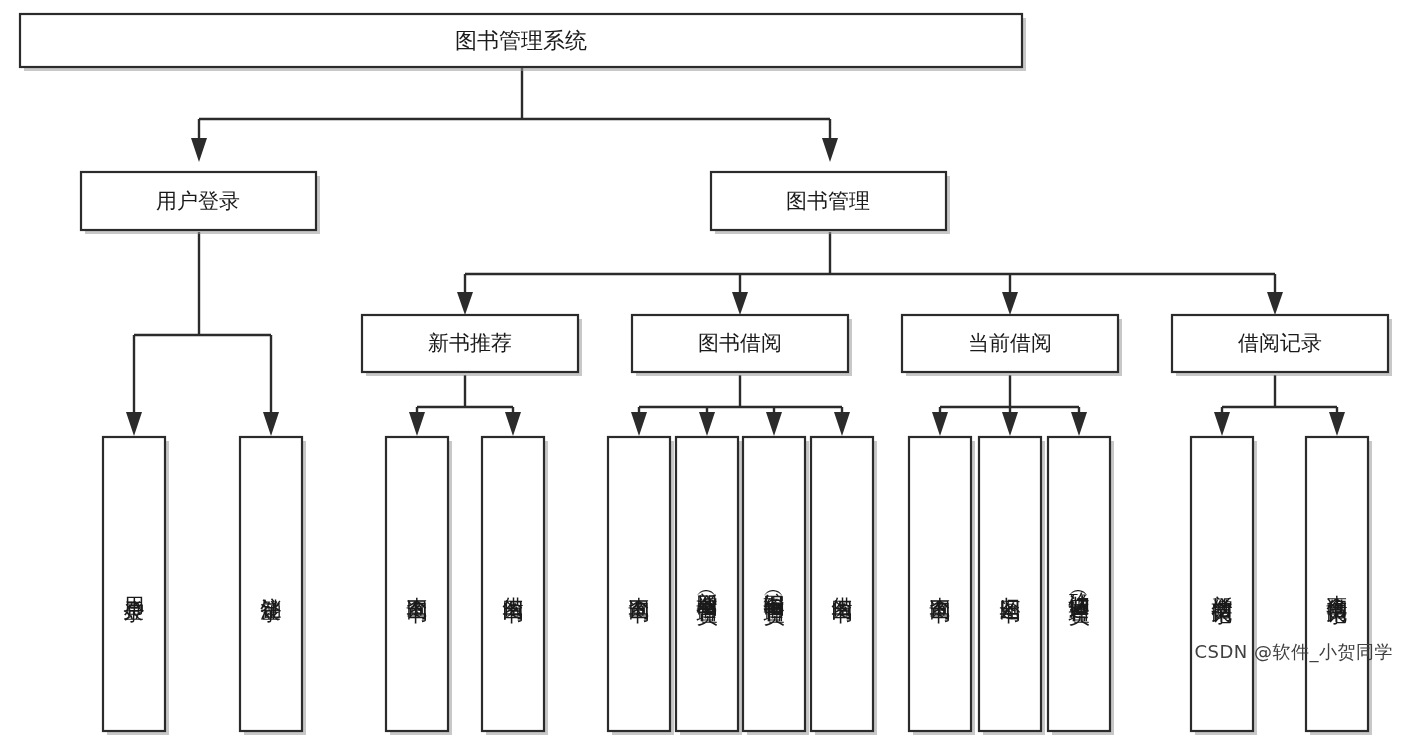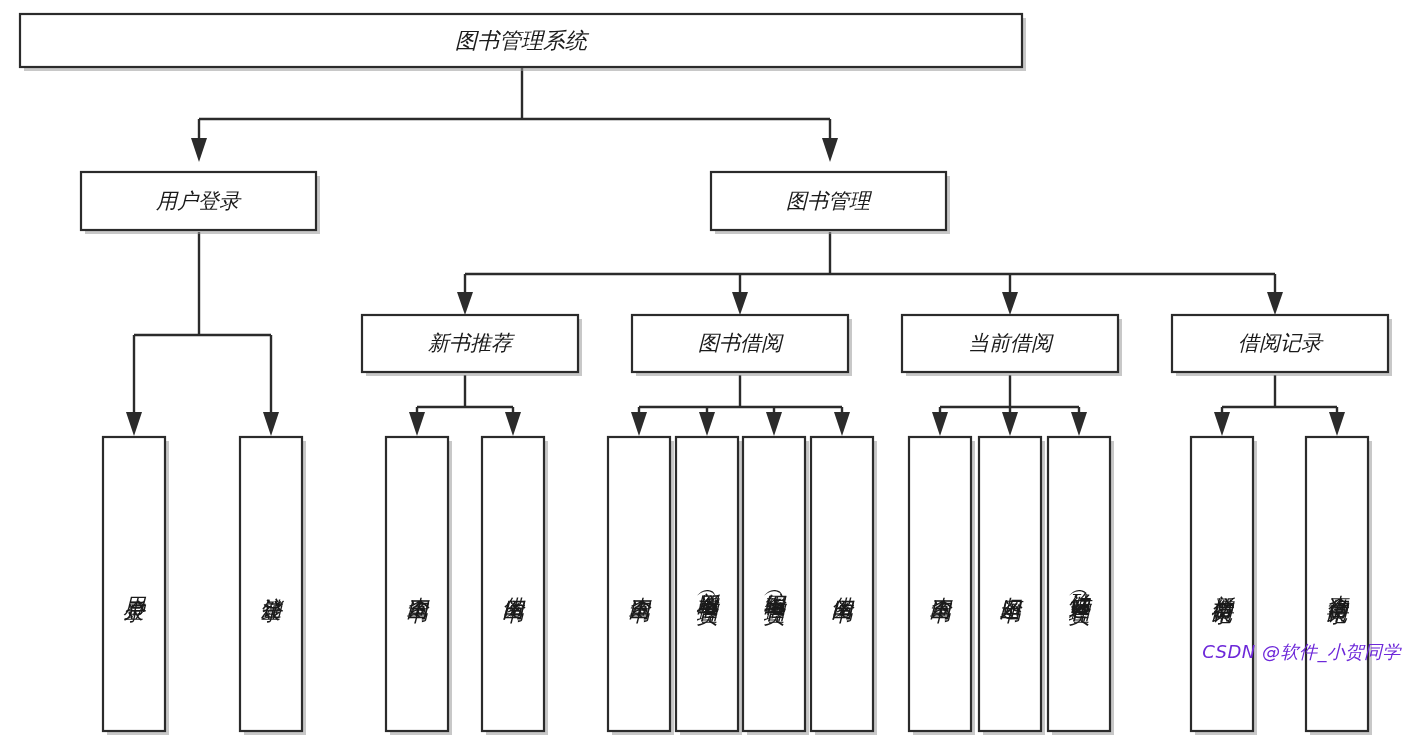--- a/index.html
+++ b/index.html
@@ -11,21 +11,20 @@
     width: 1405px;
     height: 747px;
     font-family: "DejaVu Sans", "Liberation Sans", sans-serif;
     overflow: hidden;
     position: relative;
   }
   #diagram-root {
     position: relative;
     width: 1405px;
     height: 670px;
-    font-style: italic;
   }
   svg#tree-svg {
     position: absolute;
     top: 0;
     left: 0;
     width: 1405px;
     height: 747px;
     display: block;
   }
   .node-box {
@@ -67,25 +66,25 @@
     color: #1a1a1a;
     display: flex;
     align-items: center;
     justify-content: center;
     text-align: center;
     white-space: nowrap;
     pointer-events: none;
   }
   #watermark {
     position: absolute;
-    right: 4px;
+    right: 12px;
     bottom: 6px;
     font-family: "DejaVu Sans", "Liberation Sans", sans-serif;
     font-size: 18px;
-    color: #6d28d9;
+    color: #404040;
     letter-spacing: 0.5px;
     white-space: nowrap;
   }
 </style>
 </head>
 <body>
 
 <div id="diagram-root">
 
   <svg id="tree-svg" viewBox="0 0 1405 747">

